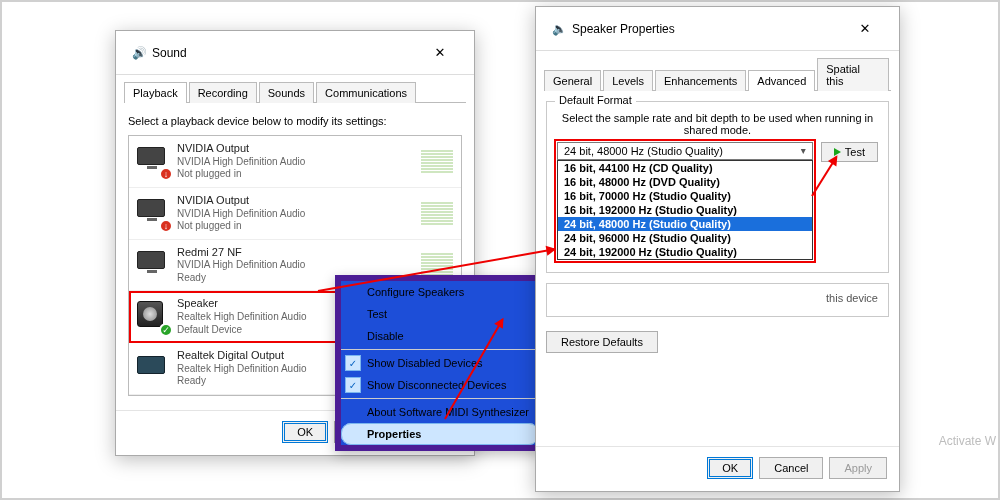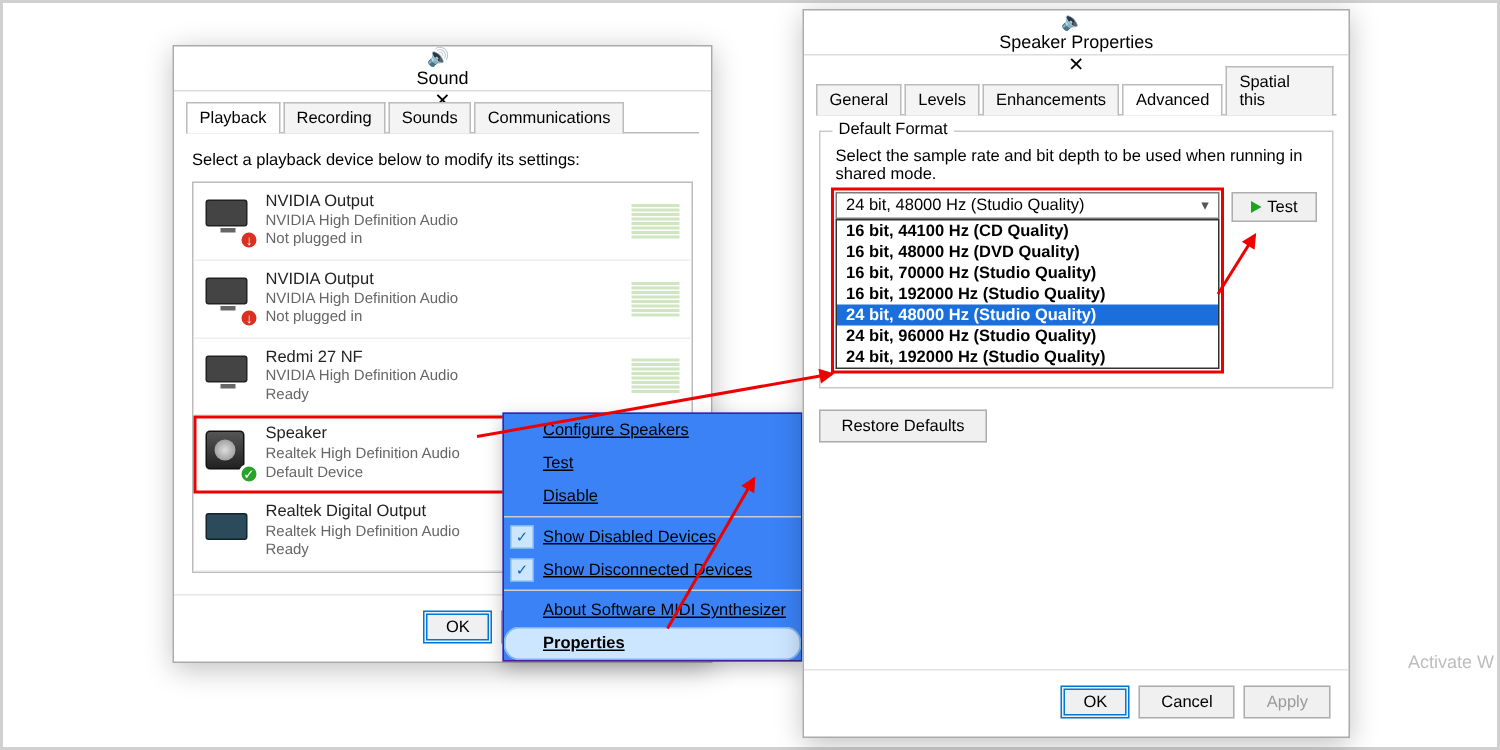--- a/index.html
+++ b/index.html
@@ -1,21 +1,21 @@
 <!DOCTYPE html>
 <html><head>
 <meta charset="utf-8">
 <style>
   * { box-sizing: border-box; font-family: "Segoe UI", Tahoma, sans-serif; }
   body { margin: 0; width: 1000px; height: 500px; background: #fff; position: relative; overflow: hidden; }
   .frame { position: absolute; inset: 0; border: 2px solid #d0d0d0; }
 
   
   .dlg { position: absolute; background: #fff; border: 1px solid #aaa; box-shadow: 0 4px 18px rgba(0,0,0,.25); }
-  .titlebar { height: 30px; display: flex; align-items: center; padding: 0 0; border-bottom: 1px solid #ddd; font-size: 12px; flex-direction: column; }
+  .titlebar { height: 44px; display: flex; align-items: center; padding: 0 16px; border-bottom: 1px solid #ddd; font-size: 12px; }
   .titlebar .ticon { margin-right: 6px; }
   .titlebar .spacer { flex: 1; }
   .titlebar .wbtn { width: 36px; text-align: center; font-size: 13px; }
 
   
   .tabs { display: flex; align-items: flex-end; padding: 6px 8px 0 8px; font-size: 11px; }
   .tab { padding: 4px 8px; border: 1px solid #bbb; border-bottom: none; background: #f4f4f4; margin-right: 2px; position: relative; top: 1px; }
   .tab.active { background: #fff; z-index: 2; }
   .tabrule { border-top: 1px solid #bbb; margin: 0 8px; }
 
@@ -35,21 +35,21 @@
   .badge.red { background:#d9301f; }
   .badge.green { background:#28a428; }
 
   .s-bottom { display:flex; gap:6px; margin-top:10px; }
   .s-bottom .gap { flex:1; }
   .btn { font-size: 11px; padding: 4px 14px; background:#f0f0f0; border:1px solid #adadad; }
   .btn.primary { border:1px solid #0078d7; outline:1px solid #0078d7; outline-offset:-3px; }
   .btn.dis { color:#9a9a9a; }
 
   
-  .menu { position:absolute; background:#3b82f6; border:1px solid #4c1d95; box-shadow:0 4px 12px rgba(0,0,0,.25); font-size:11px; min-width:185px;text-decoration:underline; }
+  .menu { position:absolute; background:#1d4ed8; border:6px solid #4c1d95; box-shadow:0 4px 12px rgba(0,0,0,.25); font-size:11px; min-width:185px; }
   .mi { padding:5px 10px 5px 26px; position:relative; white-space:nowrap; }
   .mi.sep { border-top:1px solid #ccc; margin:2px 0; padding:0; height:0; }
   .mi .chk { position:absolute; left:4px; top:3px; width:16px; height:16px; background:#cde6ff; border:1px solid #7bb6ef; display:flex; align-items:center; justify-content:center; font-size:10px; color:#0a64c2; }
   .mi.sel { background:#cde6ff; outline:1px solid #7bb6ef; outline-offset:-1px; font-weight:600;border-radius:10px; }
 
   
   .group { border:1px solid #c9c9c9; margin:10px 10px 0 10px; padding:10px 10px 12px 10px; font-size:11px; position:relative; }
   .group .legend { position:absolute; top:-8px; left:8px; background:#fff; padding:0 4px; font-size:11px; }
   .combo-wrap { display:flex; gap:8px; align-items:flex-start; margin-top:6px; }
   .combo { flex:1; position:relative; }
@@ -235,41 +235,44 @@
       <div class="tab">General</div>
       <div class="tab">Levels</div>
       <div class="tab">Enhancements</div>
       <div class="tab active">Advanced</div>
       <div class="tab">Spatial this</div>
     </div>
   <div class="tabrule"></div>
 
   <div class="group">
     <span class="legend">Default Format</span>
-    <div style="margin-bottom:6px;">Select the sample rate and bit depth to be used when running in shared mode.</div>
+    <div style="margin-bottom:6px;text-align:center;">Select the sample rate and bit depth to be used when running in shared mode.</div>
     <div class="combo-wrap">
       <div class="combo combo-hl">
         <div class="sel">24 bit, 48000 Hz (Studio Quality)</div>
         <div class="drop" id="combo-drop">
             <div class="opt">16 bit, 44100 Hz (CD Quality)</div>
             <div class="opt">16 bit, 48000 Hz (DVD Quality)</div>
             <div class="opt">16 bit, 70000 Hz (Studio Quality)</div>
             <div class="opt">16 bit, 192000 Hz (Studio Quality)</div>
             <div class="opt hl">24 bit, 48000 Hz (Studio Quality)</div>
             <div class="opt">24 bit, 96000 Hz (Studio Quality)</div>
             <div class="opt">24 bit, 192000 Hz (Studio Quality)</div>
           </div>
       </div>
       <button class="testbtn">
         <span class="tri"></span>
         <span>Test</span>
       </button>
     </div>
   </div>
 
+  <div class="group" style="min-height:34px;">
+    <span style="position:absolute; right:10px; top:8px; color:#555;">this device</span>
+  </div>
 
   <div style="padding:14px 24px 0 10px;">
     <button class="btn">Restore Defaults</button>
   </div>
 
   <div class="sp-bottom" style="position:absolute; left:0; right:0; bottom:0; border-top:1px solid #e4e4e4;">
     <button class="btn primary">OK</button>
     <button class="btn">Cancel</button>
     <button class="btn dis">Apply</button>
   </div>

